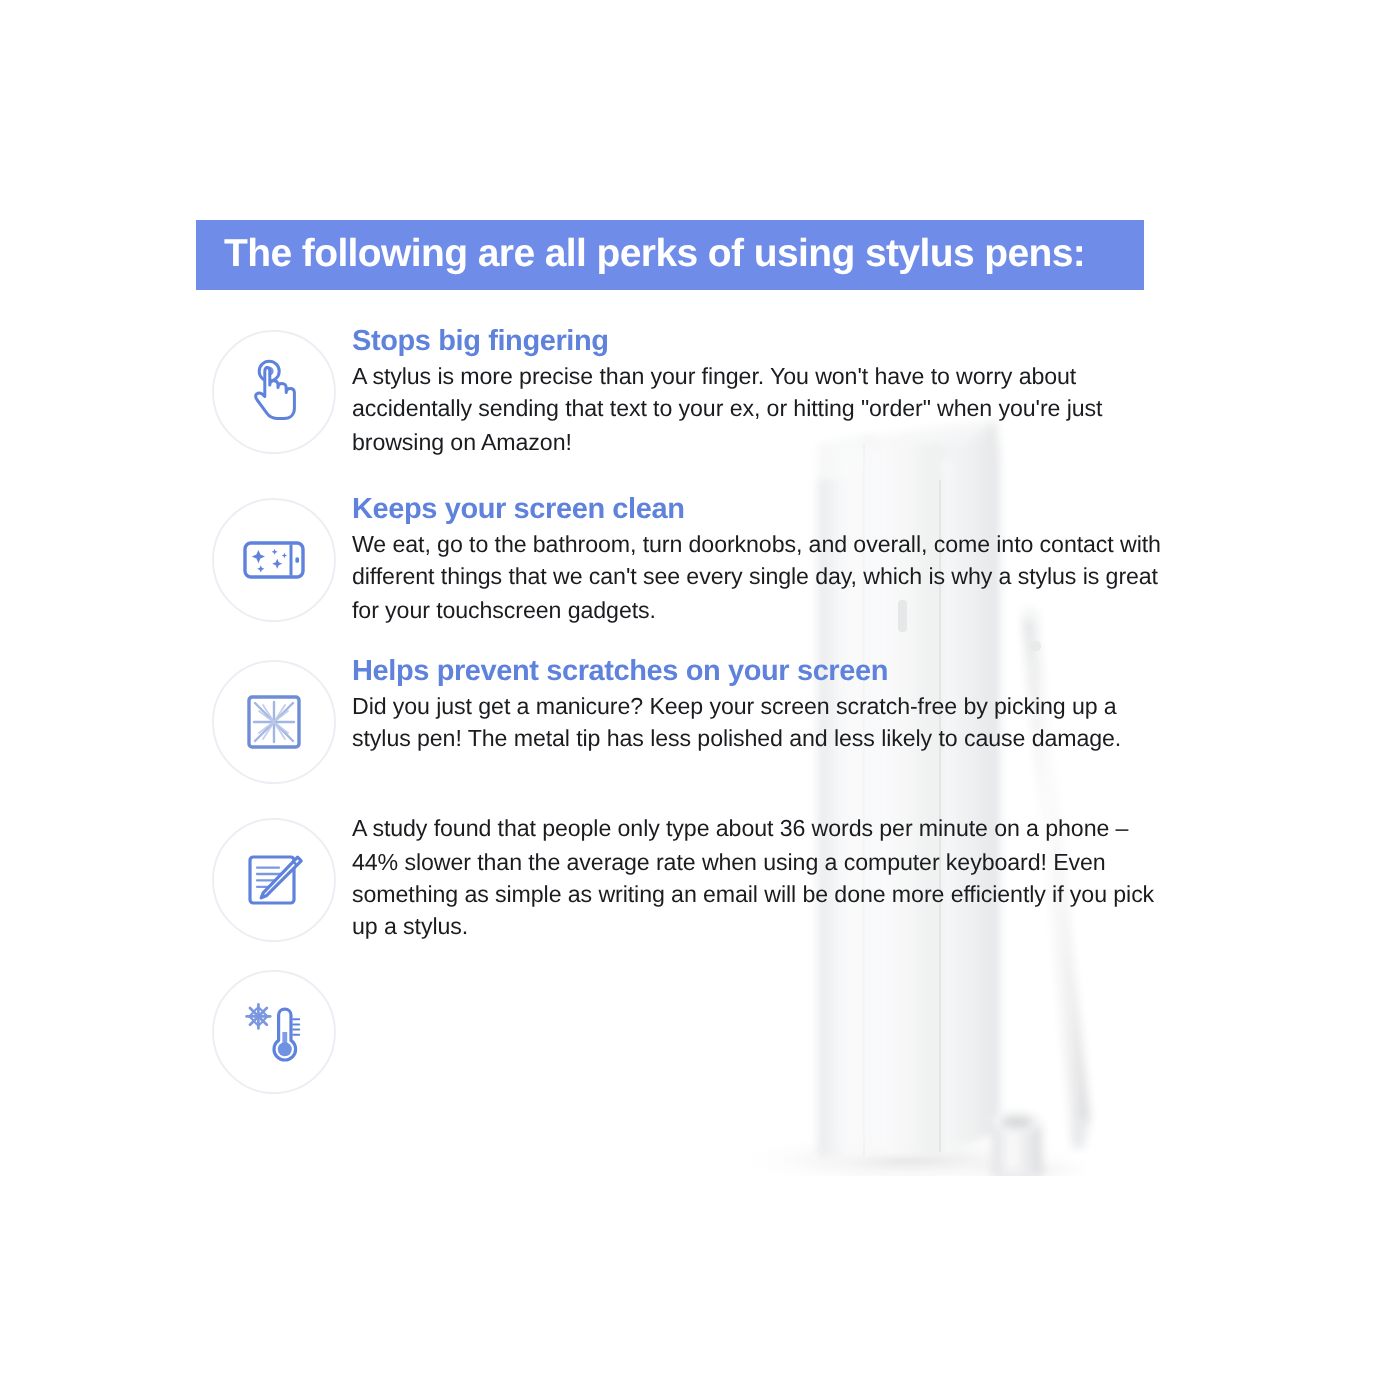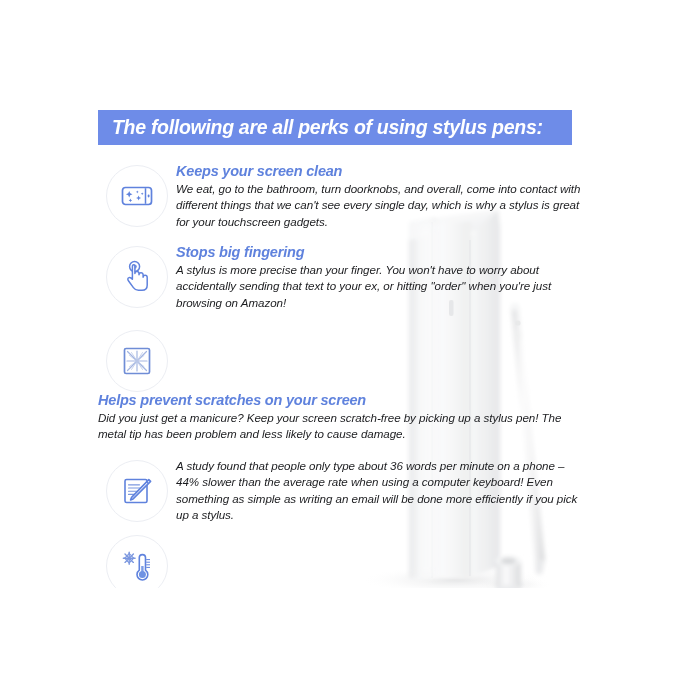--- a/index.html
+++ b/index.html
@@ -13,21 +13,20 @@
     font-family: "Liberation Sans", "DejaVu Sans", sans-serif;
     overflow: hidden;
   }
 
   #canvas {
     position: relative;
     width: 700px;
     height: 588px;
     background: #ffffff;
     overflow: hidden;
-    font-style: italic;
   }
 
   
   .photo-layer {
     position: absolute;
     left: 0; top: 0;
     width: 700px; height: 700px;
     z-index: 0;
     pointer-events: none;
   }
@@ -100,21 +99,21 @@
     color: #1b1c1f;
     font-size: 11.6px;
     line-height: 1.42;
     margin: 0;
     letter-spacing: -0.05px;
   }
 
   
   .perk.p1 { margin-bottom: 14px; }
   .perk.p2 { margin-bottom: 17px; }
-  .perk.p3 { margin-bottom: 15px; flex-direction: column; }
+  .perk.p3 { margin-bottom: 15px; }
   .perk.p4 { margin-bottom: 10px; }
 </style>
 </head>
 <body>
 
 <div id="canvas">
 
   <svg class="photo-layer" viewBox="0 0 700 700" xmlns="http://www.w3.org/2000/svg">
     <defs>
       <linearGradient id="boxFront" x1="0" y1="0" x2="1" y2="0">
@@ -196,43 +195,20 @@
     </g>
 
     <rect x="380" y="180" width="320" height="420" fill="#ffffff" opacity="0.12"></rect>
   </svg>
 
   <div class="header-bar">
     <span class="header-title">The following are all perks of using stylus pens:</span>
   </div>
 
   <div class="perks">
-
-    <div class="perk p1">
-      <div class="perk-icon-wrap">
-        <div class="icon-circle">
-          <svg width="40" height="40" viewBox="0 0 40 40">
-            <rect x="5.5" y="11.5" width="29" height="17" rx="3" fill="none" stroke="#5f82dd" stroke-width="1.7"></rect>
-            <line x1="28.5" y1="12.2" x2="28.5" y2="27.8" stroke="#5f82dd" stroke-width="1.5"></line>
-            <rect x="30.7" y="18.6" width="1.8" height="2.8" rx="0.8" fill="#5f82dd"></rect>
-            <g fill="#5f82dd">
-              <path d="M12.2 15.0 l1.0 2.3 2.3 1.0 -2.3 1.0 -1.0 2.3 -1.0 -2.3 -2.3 -1.0 2.3 -1.0z"></path>
-              <path d="M21.6 19.4 l0.75 1.75 1.75 0.75 -1.75 0.75 -0.75 1.75 -0.75 -1.75 -1.75 -0.75 1.75 -0.75z"></path>
-              <path d="M13.4 22.6 l0.55 1.25 1.25 0.55 -1.25 0.55 -0.55 1.25 -0.55 -1.25 -1.25 -0.55 1.25 -0.55z"></path>
-              <path d="M20.3 14.4 l0.45 1.05 1.05 0.45 -1.05 0.45 -0.45 1.05 -0.45 -1.05 -1.05 -0.45 1.05 -0.45z"></path>
-              <path d="M25.2 16.4 l0.4 0.95 0.95 0.4 -0.95 0.4 -0.4 0.95 -0.4 -0.95 -0.95 -0.4 0.95 -0.4z"></path>
-            </g>
-          </svg>
-        </div>
-      </div>
-      <div class="perk-text">
-        <p class="perk-title">Keeps your screen clean</p>
-        <p class="perk-body">We eat, go to the bathroom, turn doorknobs, and overall, come into contact with different things that we can't see every single day, which is why a stylus is great for your touchscreen gadgets.</p>
-      </div>
-    </div>
 
     <div class="perk p2">
       <div class="perk-icon-wrap">
         <div class="icon-circle">
           <svg width="40" height="40" viewBox="0 0 40 40">
             <circle cx="17.6" cy="9.6" r="5.0" fill="none" stroke="#5f82dd" stroke-width="1.5"></circle>
             <circle cx="17.6" cy="9.6" r="2.2" fill="#5f82dd" opacity="0.85"></circle>
             <path d="M15.4 9.8 L15.4 22.3
                      C15.4 22.3 13.6 20.1 12.0 20.6
                      C10.4 21.1 10.6 22.7 11.6 24.0
@@ -254,20 +230,43 @@
                      C16.0 7.8 15.4 8.5 15.4 9.8 Z" fill="#ffffff" stroke="#5f82dd" stroke-width="1.5" stroke-linejoin="round" stroke-linecap="round"></path>
           </svg>
         </div>
       </div>
       <div class="perk-text">
         <p class="perk-title">Stops big fingering</p>
         <p class="perk-body">A stylus is more precise than your finger. You won't have to worry about accidentally sending that text to your ex, or hitting "order" when you're just browsing on Amazon!</p>
       </div>
     </div>
 
+    <div class="perk p1">
+      <div class="perk-icon-wrap">
+        <div class="icon-circle">
+          <svg width="40" height="40" viewBox="0 0 40 40">
+            <rect x="5.5" y="11.5" width="29" height="17" rx="3" fill="none" stroke="#5f82dd" stroke-width="1.7"></rect>
+            <line x1="28.5" y1="12.2" x2="28.5" y2="27.8" stroke="#5f82dd" stroke-width="1.5"></line>
+            <rect x="30.7" y="18.6" width="1.8" height="2.8" rx="0.8" fill="#5f82dd"></rect>
+            <g fill="#5f82dd">
+              <path d="M12.2 15.0 l1.0 2.3 2.3 1.0 -2.3 1.0 -1.0 2.3 -1.0 -2.3 -2.3 -1.0 2.3 -1.0z"></path>
+              <path d="M21.6 19.4 l0.75 1.75 1.75 0.75 -1.75 0.75 -0.75 1.75 -0.75 -1.75 -1.75 -0.75 1.75 -0.75z"></path>
+              <path d="M13.4 22.6 l0.55 1.25 1.25 0.55 -1.25 0.55 -0.55 1.25 -0.55 -1.25 -1.25 -0.55 1.25 -0.55z"></path>
+              <path d="M20.3 14.4 l0.45 1.05 1.05 0.45 -1.05 0.45 -0.45 1.05 -0.45 -1.05 -1.05 -0.45 1.05 -0.45z"></path>
+              <path d="M25.2 16.4 l0.4 0.95 0.95 0.4 -0.95 0.4 -0.4 0.95 -0.4 -0.95 -0.95 -0.4 0.95 -0.4z"></path>
+            </g>
+          </svg>
+        </div>
+      </div>
+      <div class="perk-text">
+        <p class="perk-title">Keeps your screen clean</p>
+        <p class="perk-body">We eat, go to the bathroom, turn doorknobs, and overall, come into contact with different things that we can't see every single day, which is why a stylus is great for your touchscreen gadgets.</p>
+      </div>
+    </div>
+
     <div class="perk p3">
       <div class="perk-icon-wrap">
         <div class="icon-circle">
           <svg width="40" height="40" viewBox="0 0 40 40">
             <rect x="7.5" y="7.5" width="25" height="25" rx="1.6" fill="none" stroke="#6f8dd6" stroke-width="1.7"></rect>
             <g stroke="#9fb2e0" stroke-width="1.2" stroke-linecap="round" opacity="0.95">
               <line x1="10.5" y1="10.5" x2="29.5" y2="29.5"></line>
               <line x1="29.5" y1="10.5" x2="10.5" y2="29.5"></line>
               <line x1="10.0" y1="20.0" x2="30.0" y2="20.0"></line>
               <line x1="20.0" y1="10.0" x2="20.0" y2="30.0"></line>
@@ -276,21 +275,21 @@
               <line x1="12.5" y1="14.5" x2="27.0" y2="25.5"></line>
               <line x1="27.0" y1="14.5" x2="12.5" y2="25.5"></line>
               <line x1="14.5" y1="11.5" x2="25.5" y2="28.5"></line>
               <line x1="25.5" y1="11.5" x2="14.5" y2="28.5"></line>
             </g>
           </svg>
         </div>
       </div>
       <div class="perk-text">
         <p class="perk-title">Helps prevent scratches on your screen</p>
-        <p class="perk-body">Did you just get a manicure? Keep your screen scratch-free by picking up a stylus pen! The metal tip has been problem and less likely to cause damage.</p>
+        <p class="perk-body">Did you just get a manicure? Keep your screen scratch-free by picking up a stylus pen! The metal tip has less polished and less likely to cause damage.</p>
       </div>
     </div>
 
     <div class="perk p4">
       <div class="perk-icon-wrap">
         <div class="icon-circle">
           <svg width="40" height="40" viewBox="0 0 40 40">
             <rect x="8" y="8.5" width="22" height="23" rx="1.6" fill="none" stroke="#5f82dd" stroke-width="1.6"></rect>
             <g stroke="#7b97df" stroke-width="1.15" stroke-linecap="round">
               <line x1="11.5" y1="13.8" x2="22.5" y2="13.8"></line>

